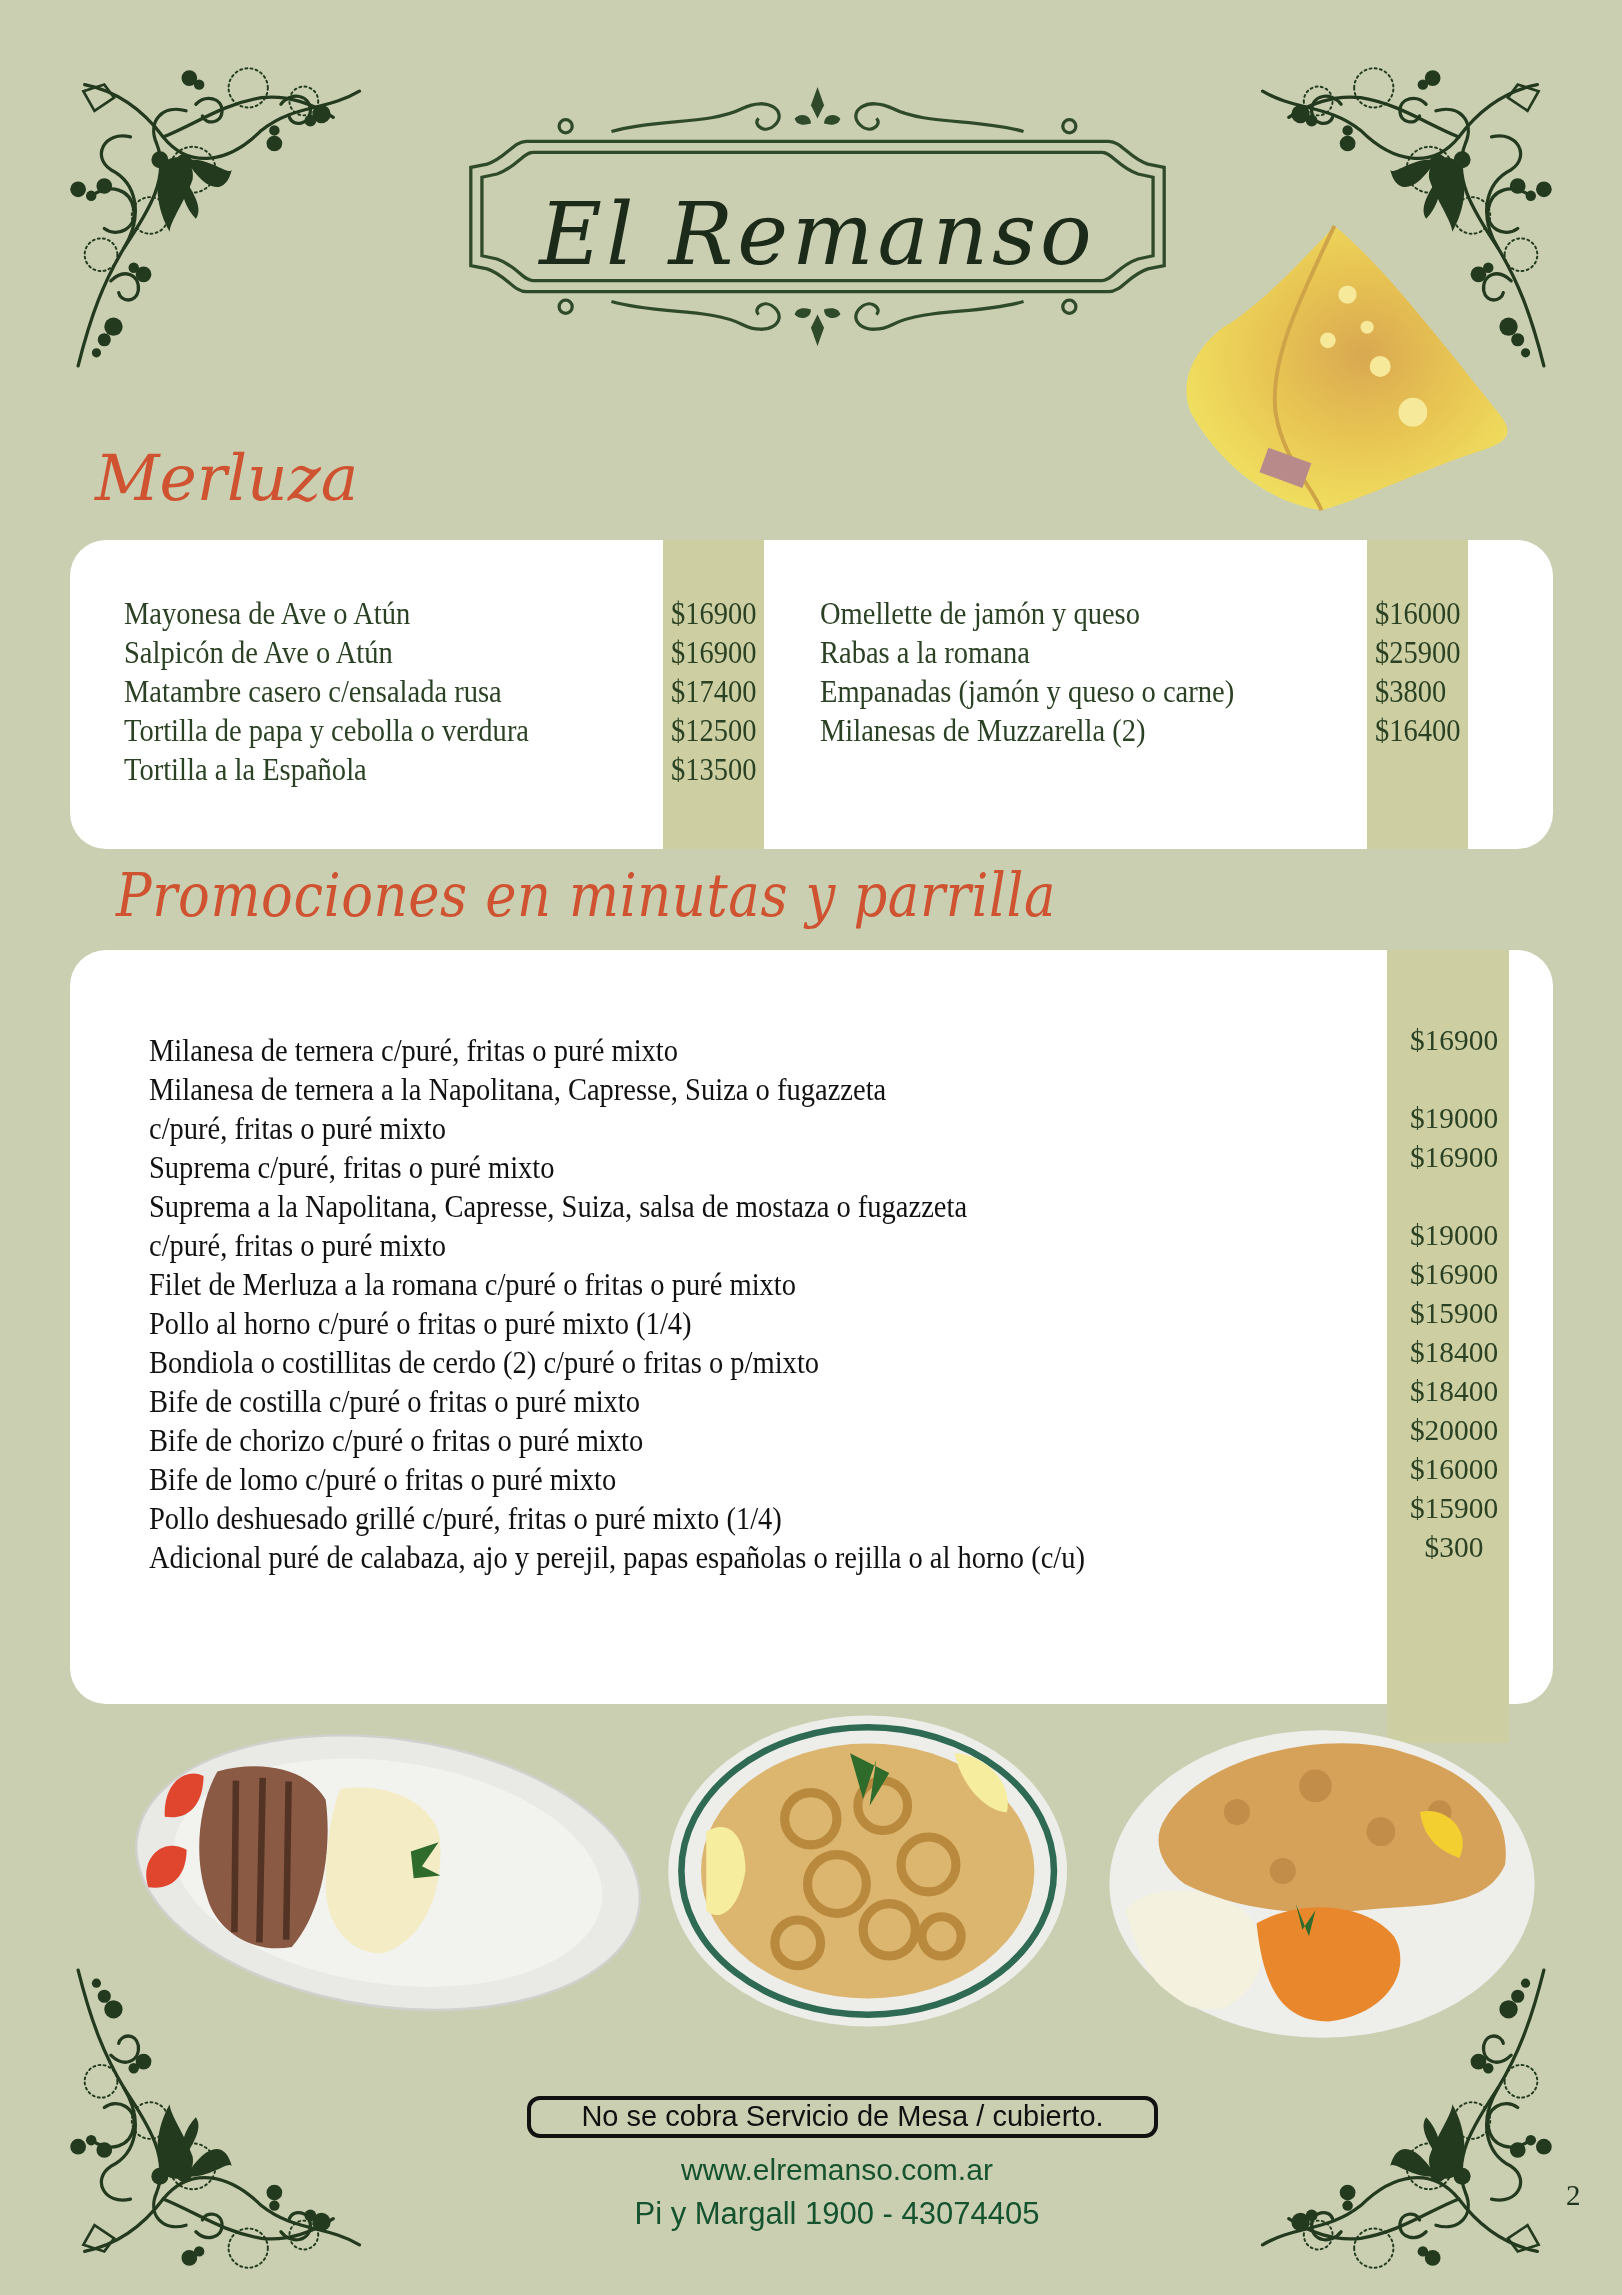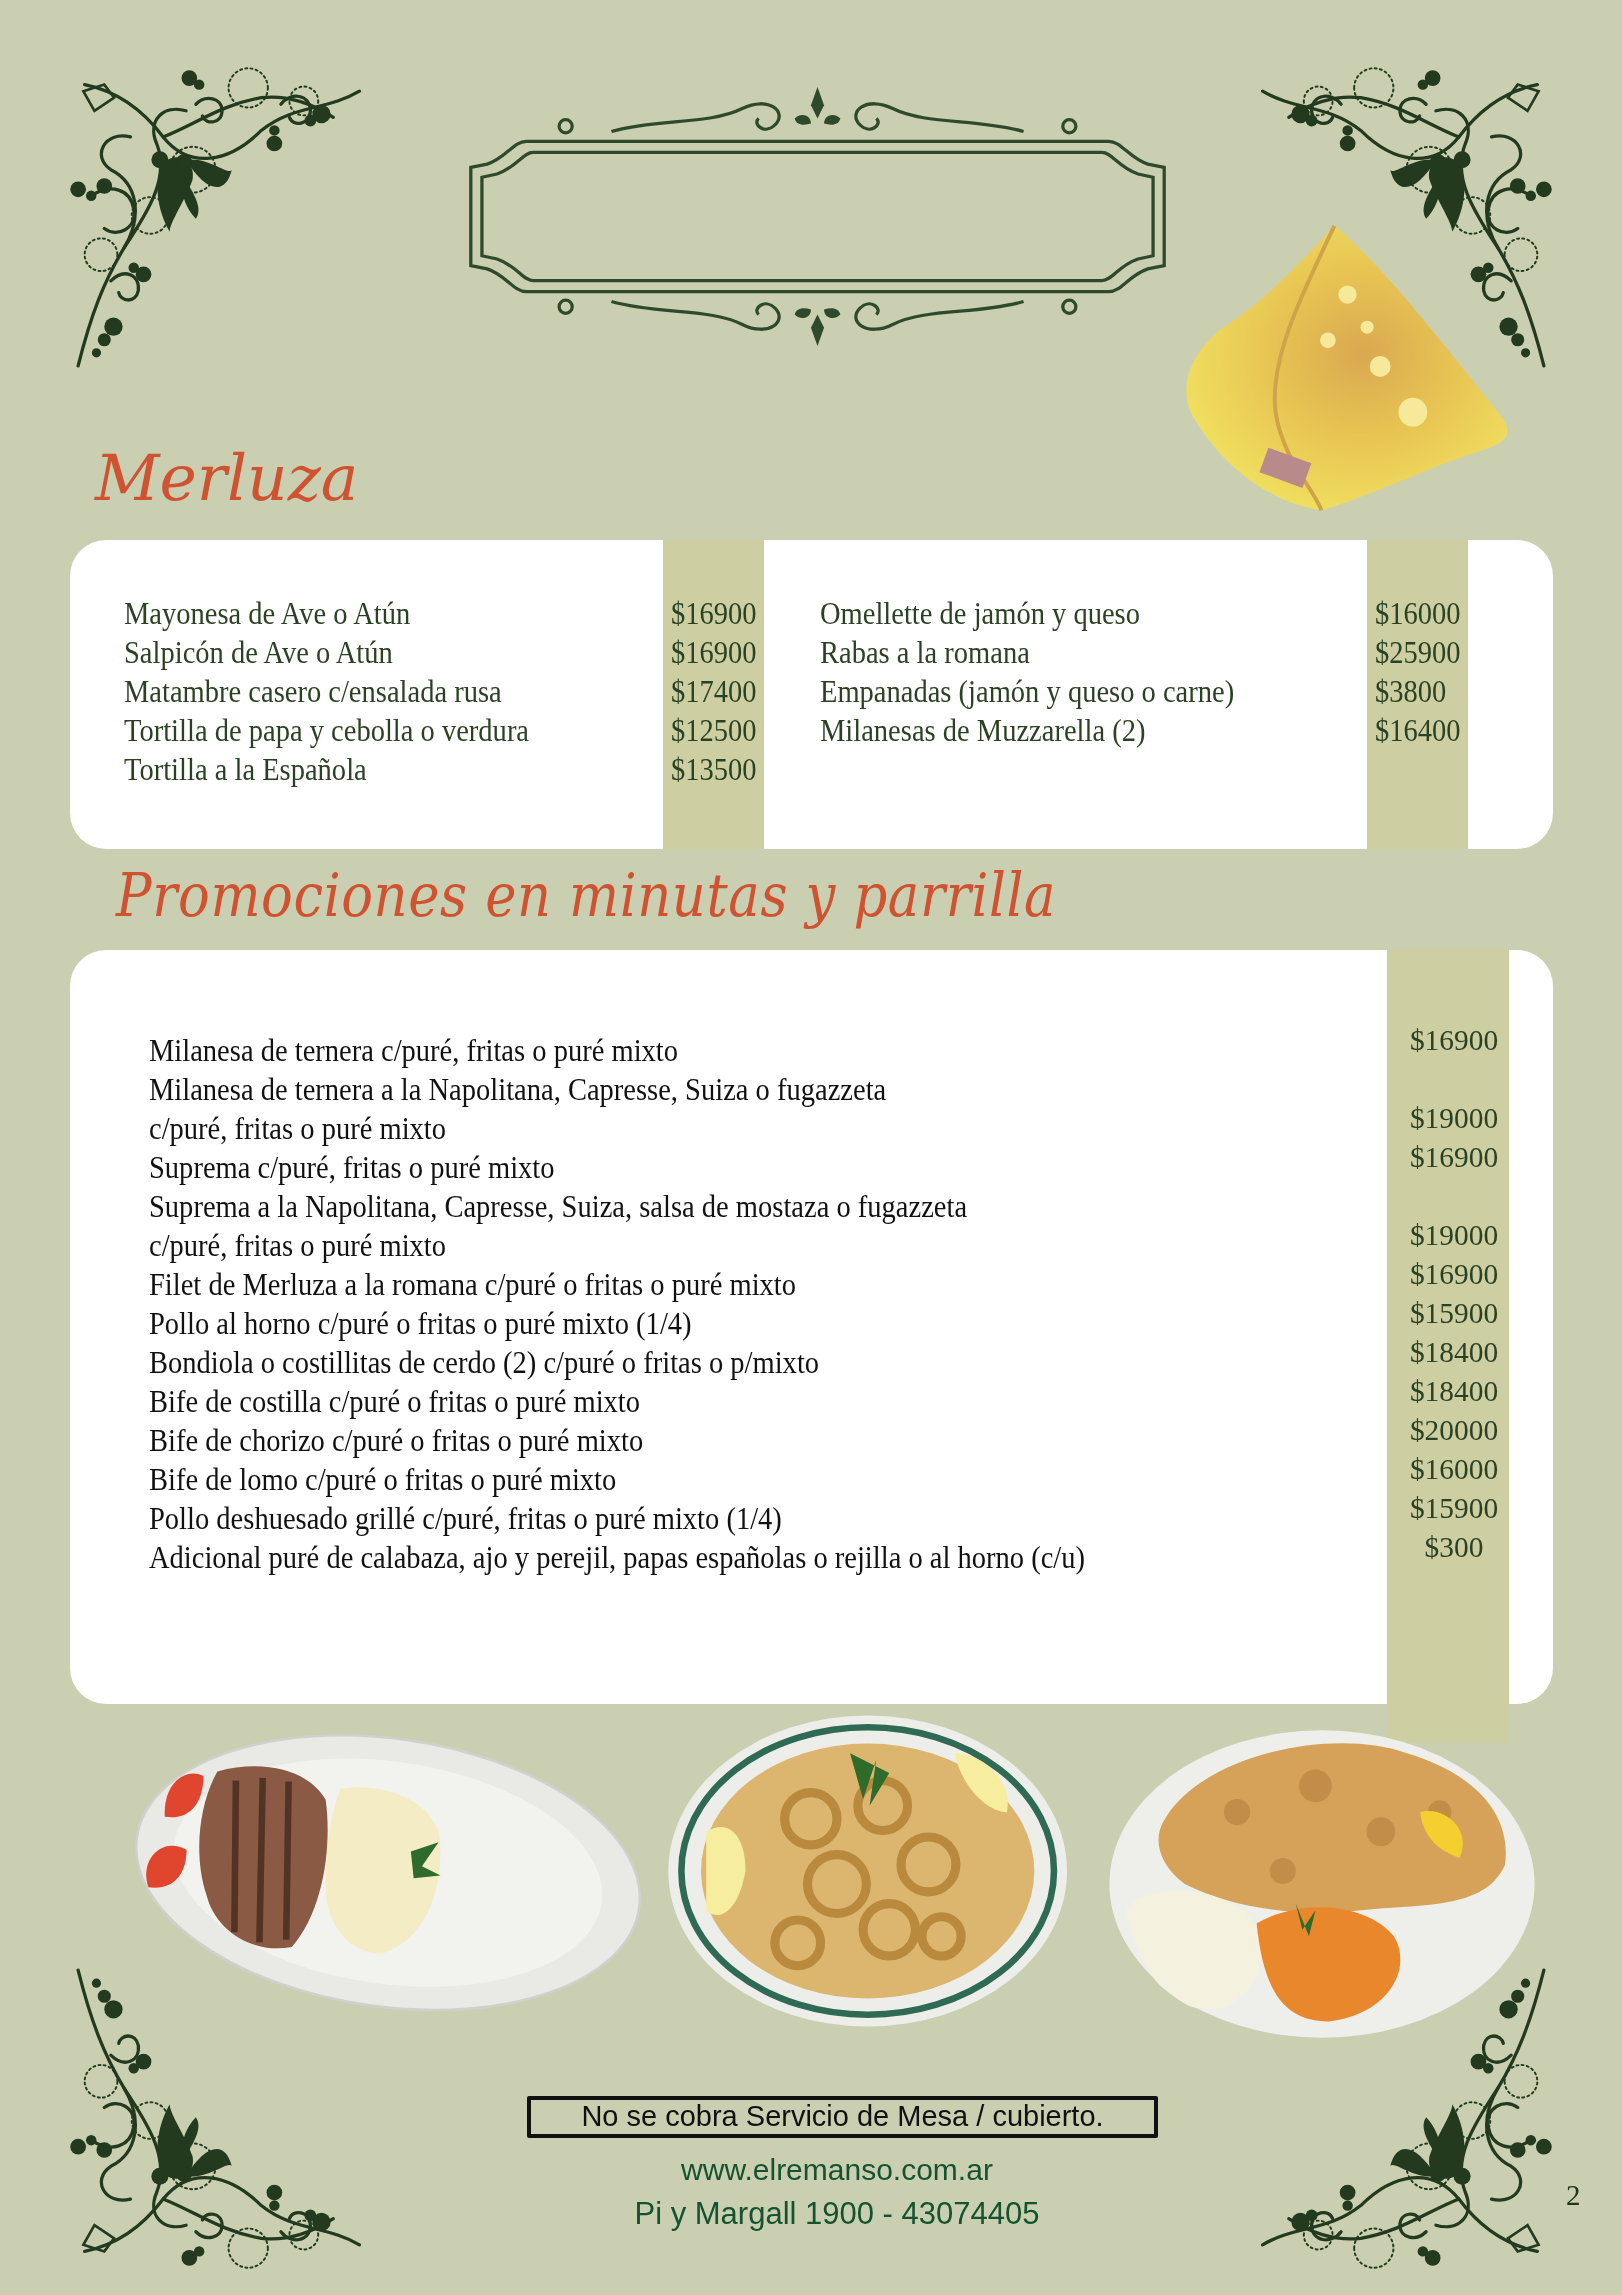--- a/index.html
+++ b/index.html
@@ -58,21 +58,21 @@
   
   .food { position:absolute; border-radius:50%; overflow:hidden; }
   #omelette { left:1171px; top:216px; width:353px; height:314px; border-radius:0; }
   #plate-steak { left:133px; top:1737px; width:510px; height:272px; transform:rotate(8deg); }
   #plate-rabas { left:667px; top:1714px; width:402px; height:314px; }
   #plate-milanesa { left:1106px; top:1714px; width:432px; height:327px; }
 
   
   #no-service {
     position:absolute; left:527px; top:2096px; width:631px; height:42px;
-    border:4.6px solid #111; border-radius:2px; box-sizing:border-box;
+    border:4.6px solid #111; border-radius:13px; box-sizing:border-box;
     font-family:"Liberation Sans", sans-serif; font-size:29px; color:#111;
     text-align:center; line-height:33px;
   }
   .footer-line { position:absolute; left:510px; width:654px; text-align:center; font-family:"Liberation Sans", sans-serif; color:#14532d; }
   #website { top:2153px; font-size:30px; }
   #address { top:2196px; font-size:31px; }
   #page-number { position:absolute; left:1566px; top:2179px; font-size:29px; color:#22351f; }
 </style>
 </head>
 <body>
@@ -152,20 +152,21 @@
     </g>
     <g fill="#2f4a2a">
       <path d="M545 12 L555 40 L545 60 L535 40 Z"></path>
       <path d="M545 408 L555 380 L545 360 L535 380 Z"></path>
       <path d="M510 60 C520 50 535 55 535 68 C520 72 512 68 510 60 Z"></path>
       <path d="M580 60 C570 50 555 55 555 68 C570 72 578 68 580 60 Z"></path>
       <path d="M510 360 C520 370 535 365 535 352 C520 348 512 352 510 360 Z"></path>
       <path d="M580 360 C570 370 555 365 555 352 C570 348 578 352 580 360 Z"></path>
     </g>
   </svg>
+  <div class="logo-text">El Remanso</div>
 </div>
 
 <div class="food" id="omelette">
   <svg width="353" height="314" viewBox="0 0 540 480">
     <defs>
       <radialGradient id="omg" cx="0.55" cy="0.45" r="0.6">
         <stop offset="0" stop-color="#d9a851"></stop>
         <stop offset="0.5" stop-color="#e8c553"></stop>
         <stop offset="1" stop-color="#f1e160"></stop>
       </radialGradient>

